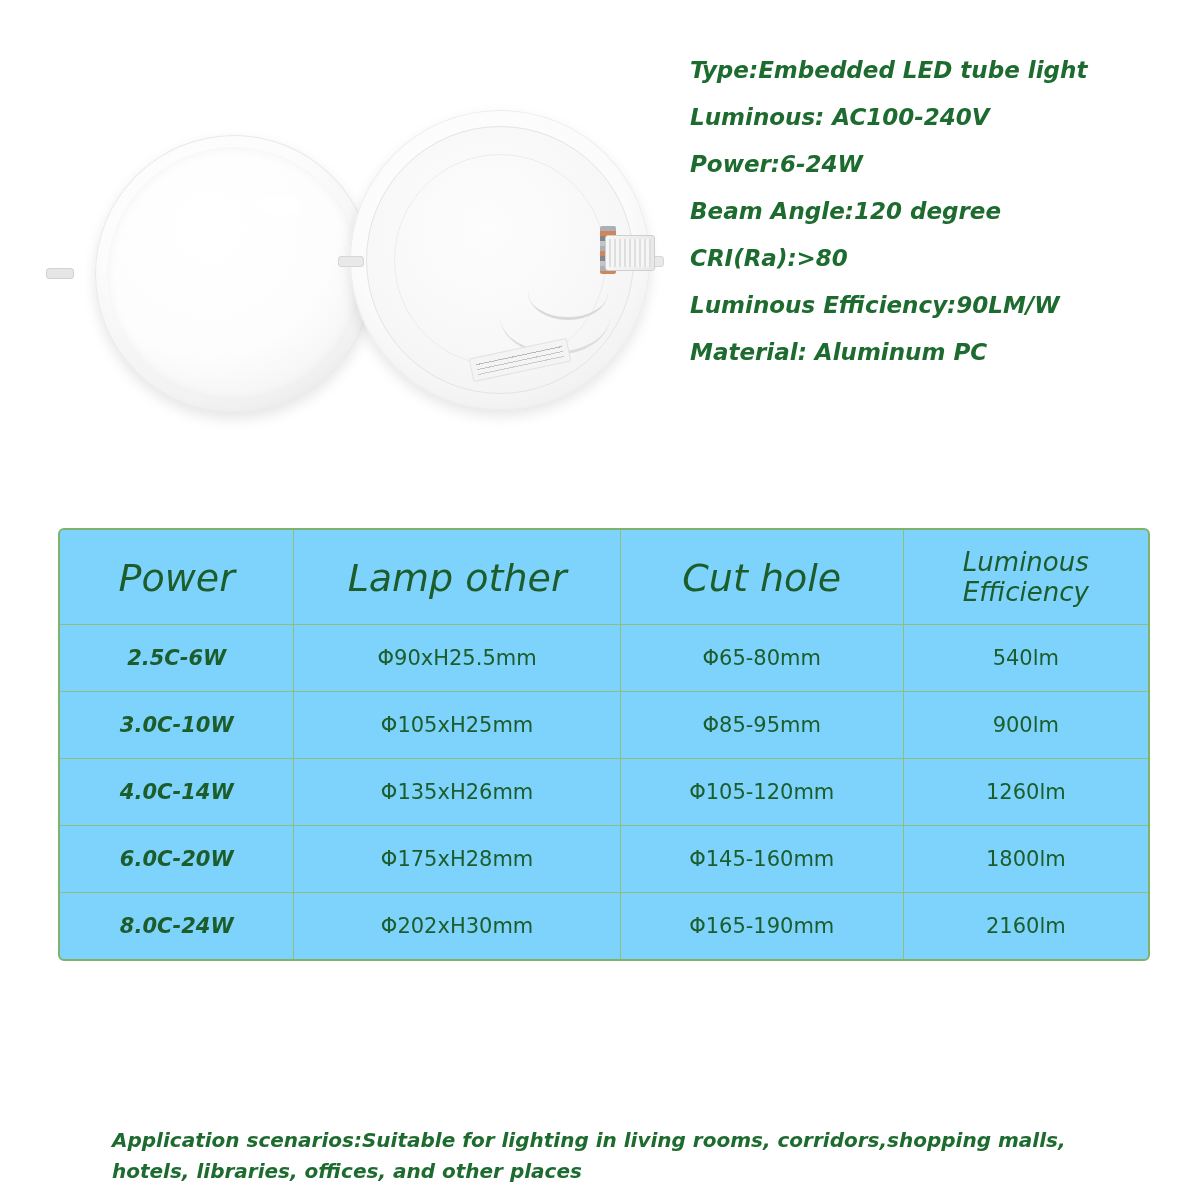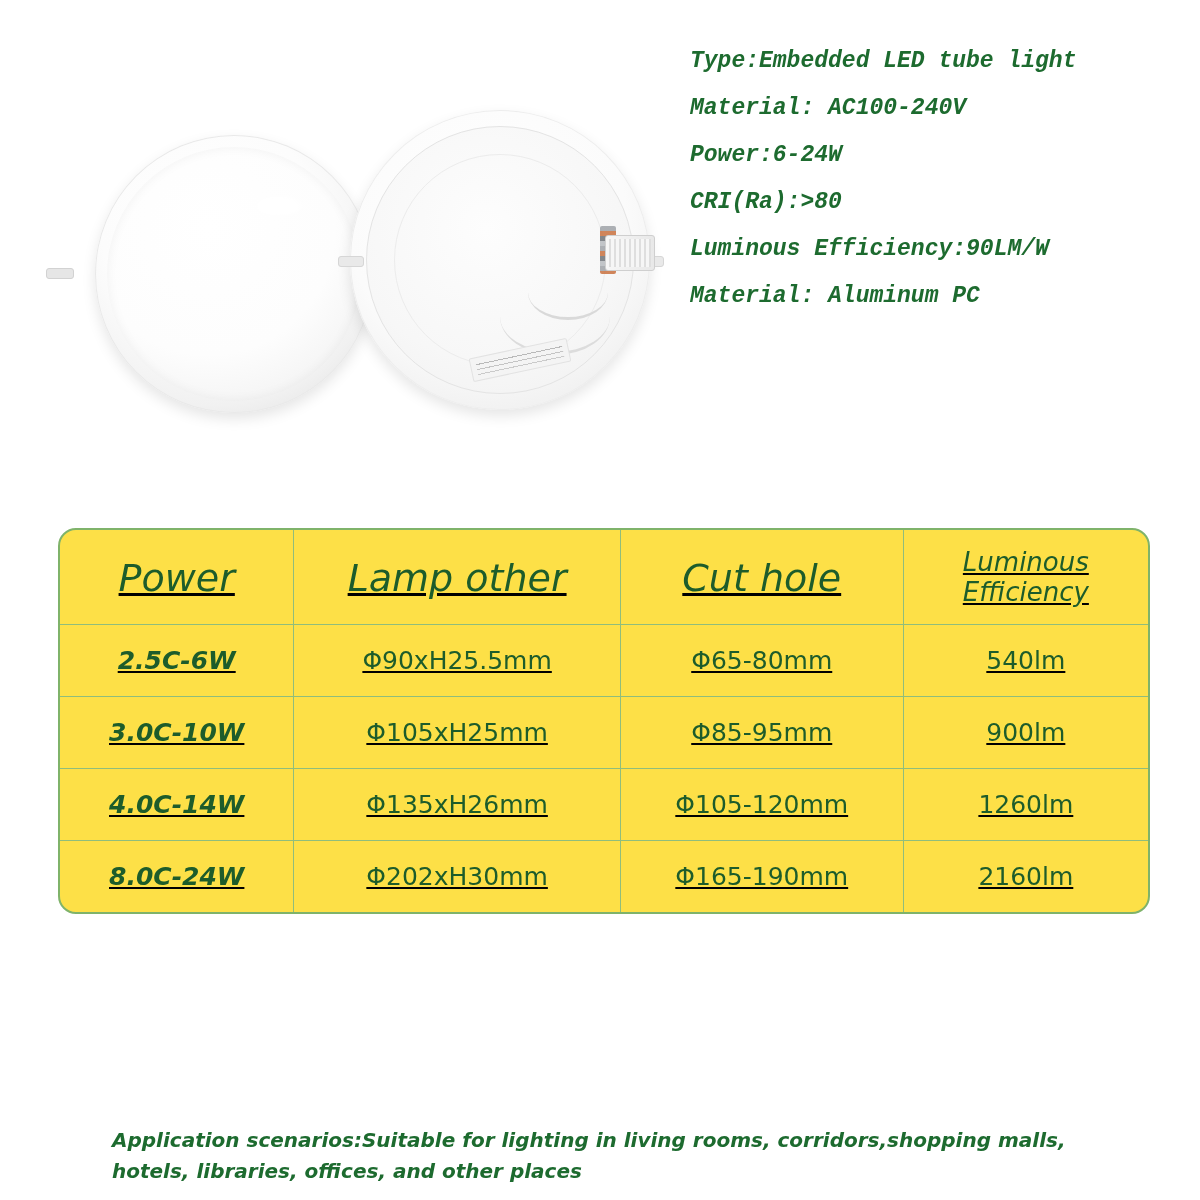--- a/index.html
+++ b/index.html
@@ -151,45 +151,43 @@
     left: 5px; top: 4px; right: 5px; bottom: 4px;
     background:
       linear-gradient(180deg, transparent 0 2px, #b9b9b9 2px 3px, transparent 3px 7px,
                               #c4c4c4 7px 8px, transparent 8px 12px, #cacaca 12px 13px, transparent 13px);
   }
 
   
   .specs {
     position: absolute;
     left: 690px;
-    top: 50px;
+    top: 59px;
     width: 470px;
-    font-family: Liberation Mono, monospace;
   }
   .spec-line {
     color: #1d6b2f;
     font-size: 23px;
     font-weight: bold;
     font-style: italic;
     line-height: 1.0;
     margin-bottom: 24px;
     white-space: nowrap;
   }
 
   
   .table-wrap {
     position: absolute;
     left: 58px;
     top: 528px;
     width: 1088px;
-    background: #fde047;
+    background: #7dd3fc;
     border: 2px solid #7fb36a;
-    border-radius: 18px;
+    border-radius: 6px;
     overflow: hidden;
-    text-decoration: underline;
   }
   table {
     width: 100%;
     border-collapse: collapse;
     table-layout: fixed;
   }
   th, td {
     text-align: center;
     color: #1d5c2b;
     border-right: 1px solid #8fbd7c;
@@ -203,21 +201,21 @@
     font-style: italic;
     font-weight: normal;
     padding: 18px 4px 16px;
     line-height: 1.0;
   }
   thead th.small {
     font-size: 26px;
     line-height: 1.15;
   }
   tbody td {
-    font-size: 25px;
+    font-size: 21px;
     padding: 21px 4px;
     font-weight: normal;
   }
   tbody td.power {
     font-style: italic;
     font-weight: bold;
   }
 
   .col-power { width: 21.5%; }
   .col-lamp  { width: 30%; }
@@ -261,22 +259,23 @@
       <div class="fins"></div>
     </div>
     <div class="label-sticker">
       <div class="lines"></div>
     </div>
   </div>
 </div>
 
 <div class="specs">
   <div class="spec-line">Type:Embedded LED tube light</div>
-  <div class="spec-line">Material: AC100-240V</div>
+  <div class="spec-line">Luminous: AC100-240V</div>
   <div class="spec-line">Power:6-24W</div>
+  <div class="spec-line">Beam Angle:120 degree</div>
   <div class="spec-line">CRI(Ra):&gt;80</div>
   <div class="spec-line">Luminous Efficiency:90LM/W</div>
   <div class="spec-line">Material: Aluminum PC</div>
 </div>
 
 <div class="table-wrap">
   <table>
     <colgroup>
       <col class="col-power">
         <col class="col-lamp">
@@ -304,20 +303,26 @@
         <td>Φ85-95mm</td>
         <td>900lm</td>
       </tr>
       <tr>
         <td class="power">4.0C-14W</td>
         <td>Φ135xH26mm</td>
         <td>Φ105-120mm</td>
         <td>1260lm</td>
       </tr>
       <tr>
+        <td class="power">6.0C-20W</td>
+        <td>Φ175xH28mm</td>
+        <td>Φ145-160mm</td>
+        <td>1800lm</td>
+      </tr>
+      <tr>
         <td class="power">8.0C-24W</td>
         <td>Φ202xH30mm</td>
         <td>Φ165-190mm</td>
         <td>2160lm</td>
       </tr>
     </tbody>
   </table>
 </div>
 
 <div class="footer">

